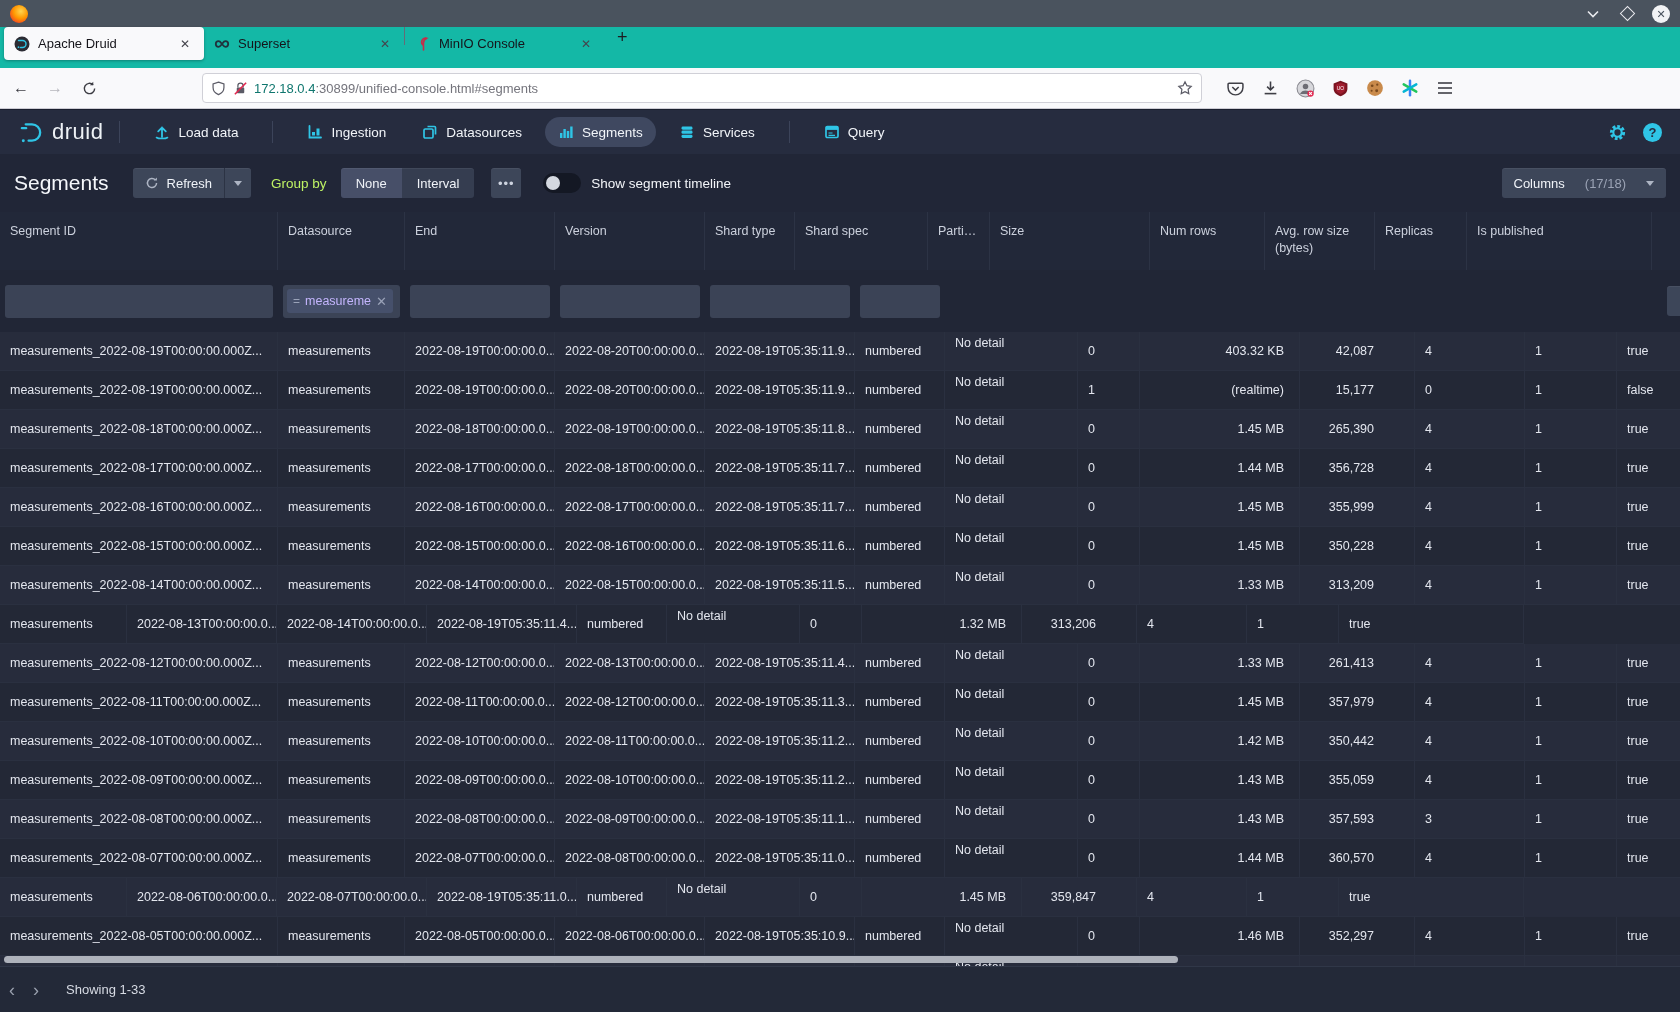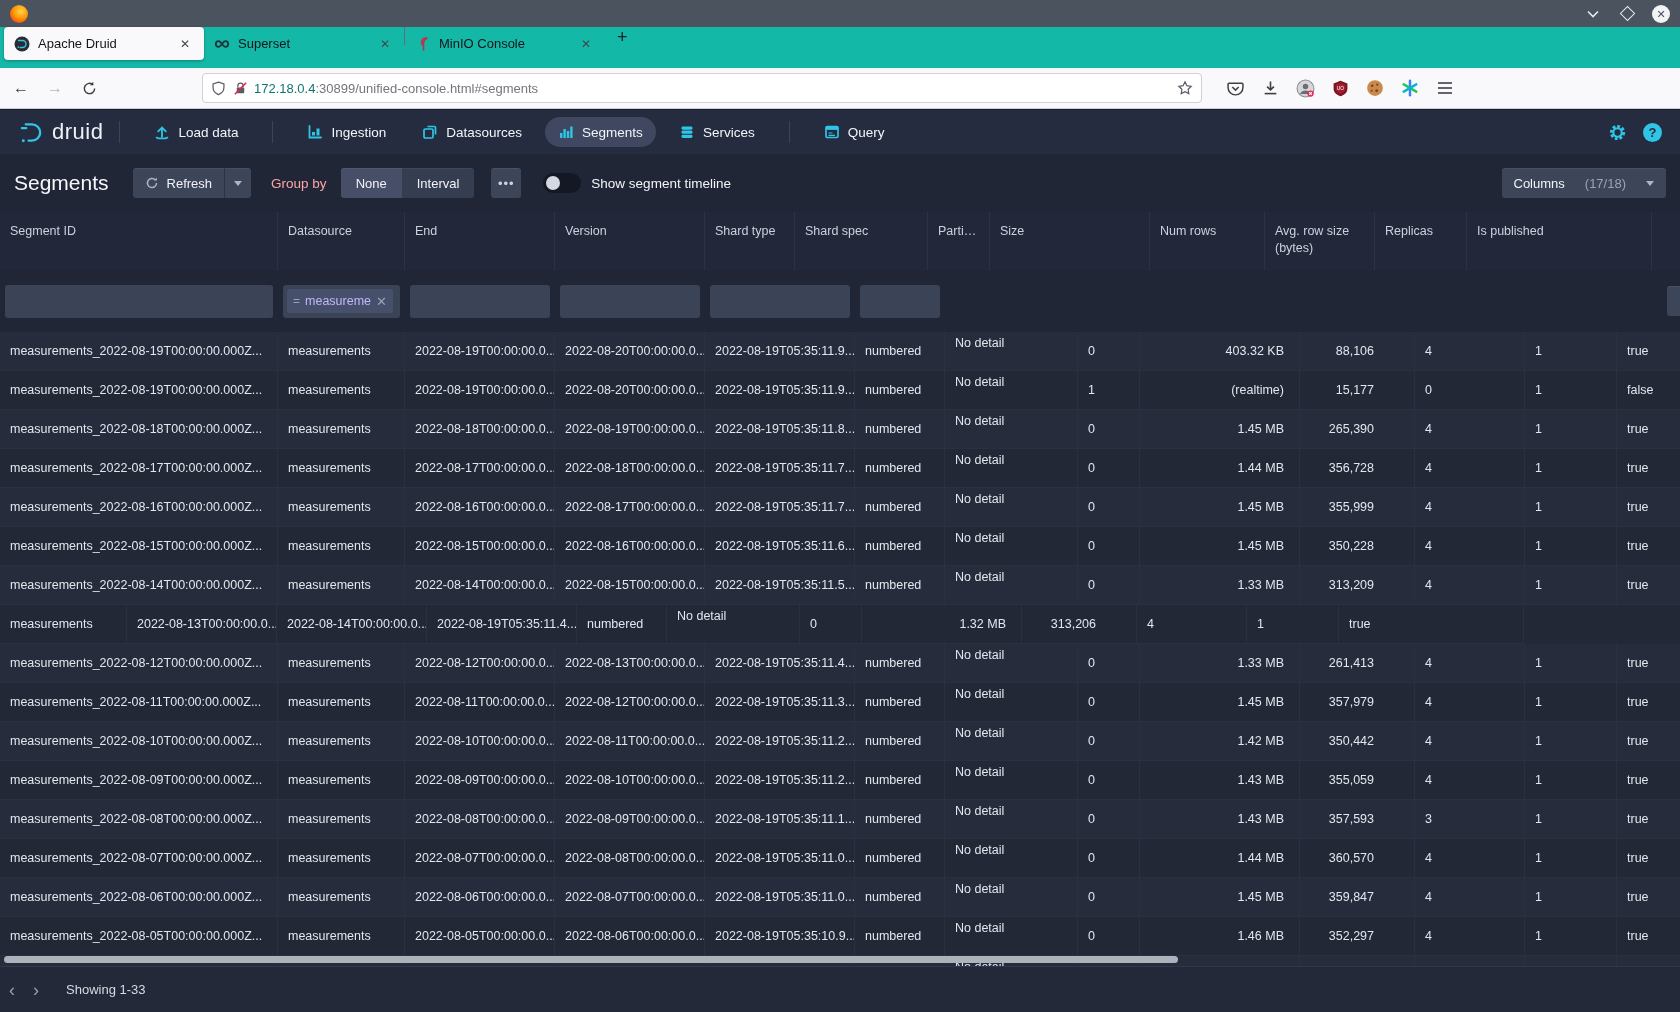--- a/index.html
+++ b/index.html
@@ -47,21 +47,21 @@
   .dn-right{margin-left:auto;display:flex;align-items:center;gap:16px;margin-right:18px;}
   
   .view-header{height:58px;background:#212637;display:flex;align-items:center;}
   .vh-title{color:#f5f7fb;font-size:21px;margin:0 24px 0 14px;}
   .btn{background:#3d4659;color:#f0f3f8;font-size:13px;border-radius:3px;height:30px;
        display:flex;align-items:center;box-shadow:inset 0 1px 0 rgba(255,255,255,.06);}
   .split-btn{display:flex;}
   .split-main{padding:0 12px;gap:8px;border-radius:3px 0 0 3px;display:flex;align-items:center;}
   .split-caret{width:26px;justify-content:center;border-radius:0 3px 3px 0;border-left:1px solid #2c3344;display:flex;align-items:center;}
   .caret{width:0;height:0;border-left:4.5px solid transparent;border-right:4.5px solid transparent;border-top:5px solid #aeb5c4;}
-  .groupby-label{color:#fca5a5;font-size:13.5px;margin:0 14px 0 20px;}
+  .groupby-label{color:#bef264;font-size:13.5px;margin:0 14px 0 20px;}
   .seg-group{display:flex;}
   .seg-btn{padding:0 15px;}
   .seg-btn.first{border-radius:3px 0 0 3px;background:#474f68;}
   .seg-btn.last{border-radius:0 3px 3px 0;background:#353d50;}
   .dots-btn{width:30px;justify-content:center;margin-left:17px;letter-spacing:1px;color:#cdd3df;}
   .toggle{width:38px;height:20px;border-radius:10px;background:#141824;margin-left:22px;position:relative;}
   .toggle-knob{position:absolute;left:3px;top:3px;width:14px;height:14px;border-radius:50%;background:#d4d8e0;}
   .toggle-label{color:#f2f4f8;font-size:13.5px;margin-left:10px;}
   .columns-btn{margin-left:auto;margin-right:14px;padding:0 12px;gap:20px;}
   .col-count{color:#9ba3b5;}
@@ -390,21 +390,21 @@
         <div class="trow odd">
           <div class="tcell" style="width: 278px;">measurements_2022-08-19T00:00:00.000Z...</div>
           <div class="tcell" style="width: 127px;">measurements</div>
           <div class="tcell" style="width: 150px;">2022-08-19T00:00:00.0...</div>
           <div class="tcell" style="width: 150px;">2022-08-20T00:00:00.0...</div>
           <div class="tcell" style="width: 150px;">2022-08-19T05:35:11.9...</div>
           <div class="tcell" style="width: 90px;">numbered</div>
           <div class="tcell top" style="width: 133px;">No detail</div>
           <div class="tcell" style="width: 62px;">0</div>
           <div class="tcell num-r15" style="width: 160px;">403.32 KB</div>
-          <div class="tcell num-r40" style="width: 115px;">88,106</div>
+          <div class="tcell num-r40" style="width: 115px;">42,087</div>
           <div class="tcell" style="width: 110px;">4</div>
           <div class="tcell" style="width: 92px;">1</div>
           <div class="tcell" style="width: 185px;">true</div>
         </div>
         <div class="trow even">
           <div class="tcell" style="width: 278px;">measurements_2022-08-19T00:00:00.000Z...</div>
           <div class="tcell" style="width: 127px;">measurements</div>
           <div class="tcell" style="width: 150px;">2022-08-19T00:00:00.0...</div>
           <div class="tcell" style="width: 150px;">2022-08-20T00:00:00.0...</div>
           <div class="tcell" style="width: 150px;">2022-08-19T05:35:11.9...</div>
@@ -590,21 +590,20 @@
           <div class="tcell" style="width: 90px;">numbered</div>
           <div class="tcell top" style="width: 133px;">No detail</div>
           <div class="tcell" style="width: 62px;">0</div>
           <div class="tcell num-r15" style="width: 160px;">1.44 MB</div>
           <div class="tcell num-r40" style="width: 115px;">360,570</div>
           <div class="tcell" style="width: 110px;">4</div>
           <div class="tcell" style="width: 92px;">1</div>
           <div class="tcell" style="width: 185px;">true</div>
         </div>
         <div class="trow odd">
-          <div class="tcell" style="width: 278px;">measurements_2022-08-06T00:00:00.000Z...</div>
           <div class="tcell" style="width: 127px;">measurements</div>
           <div class="tcell" style="width: 150px;">2022-08-06T00:00:00.0...</div>
           <div class="tcell" style="width: 150px;">2022-08-07T00:00:00.0...</div>
           <div class="tcell" style="width: 150px;">2022-08-19T05:35:11.0...</div>
           <div class="tcell" style="width: 90px;">numbered</div>
           <div class="tcell top" style="width: 133px;">No detail</div>
           <div class="tcell" style="width: 62px;">0</div>
           <div class="tcell num-r15" style="width: 160px;">1.45 MB</div>
           <div class="tcell num-r40" style="width: 115px;">359,847</div>
           <div class="tcell" style="width: 110px;">4</div>

